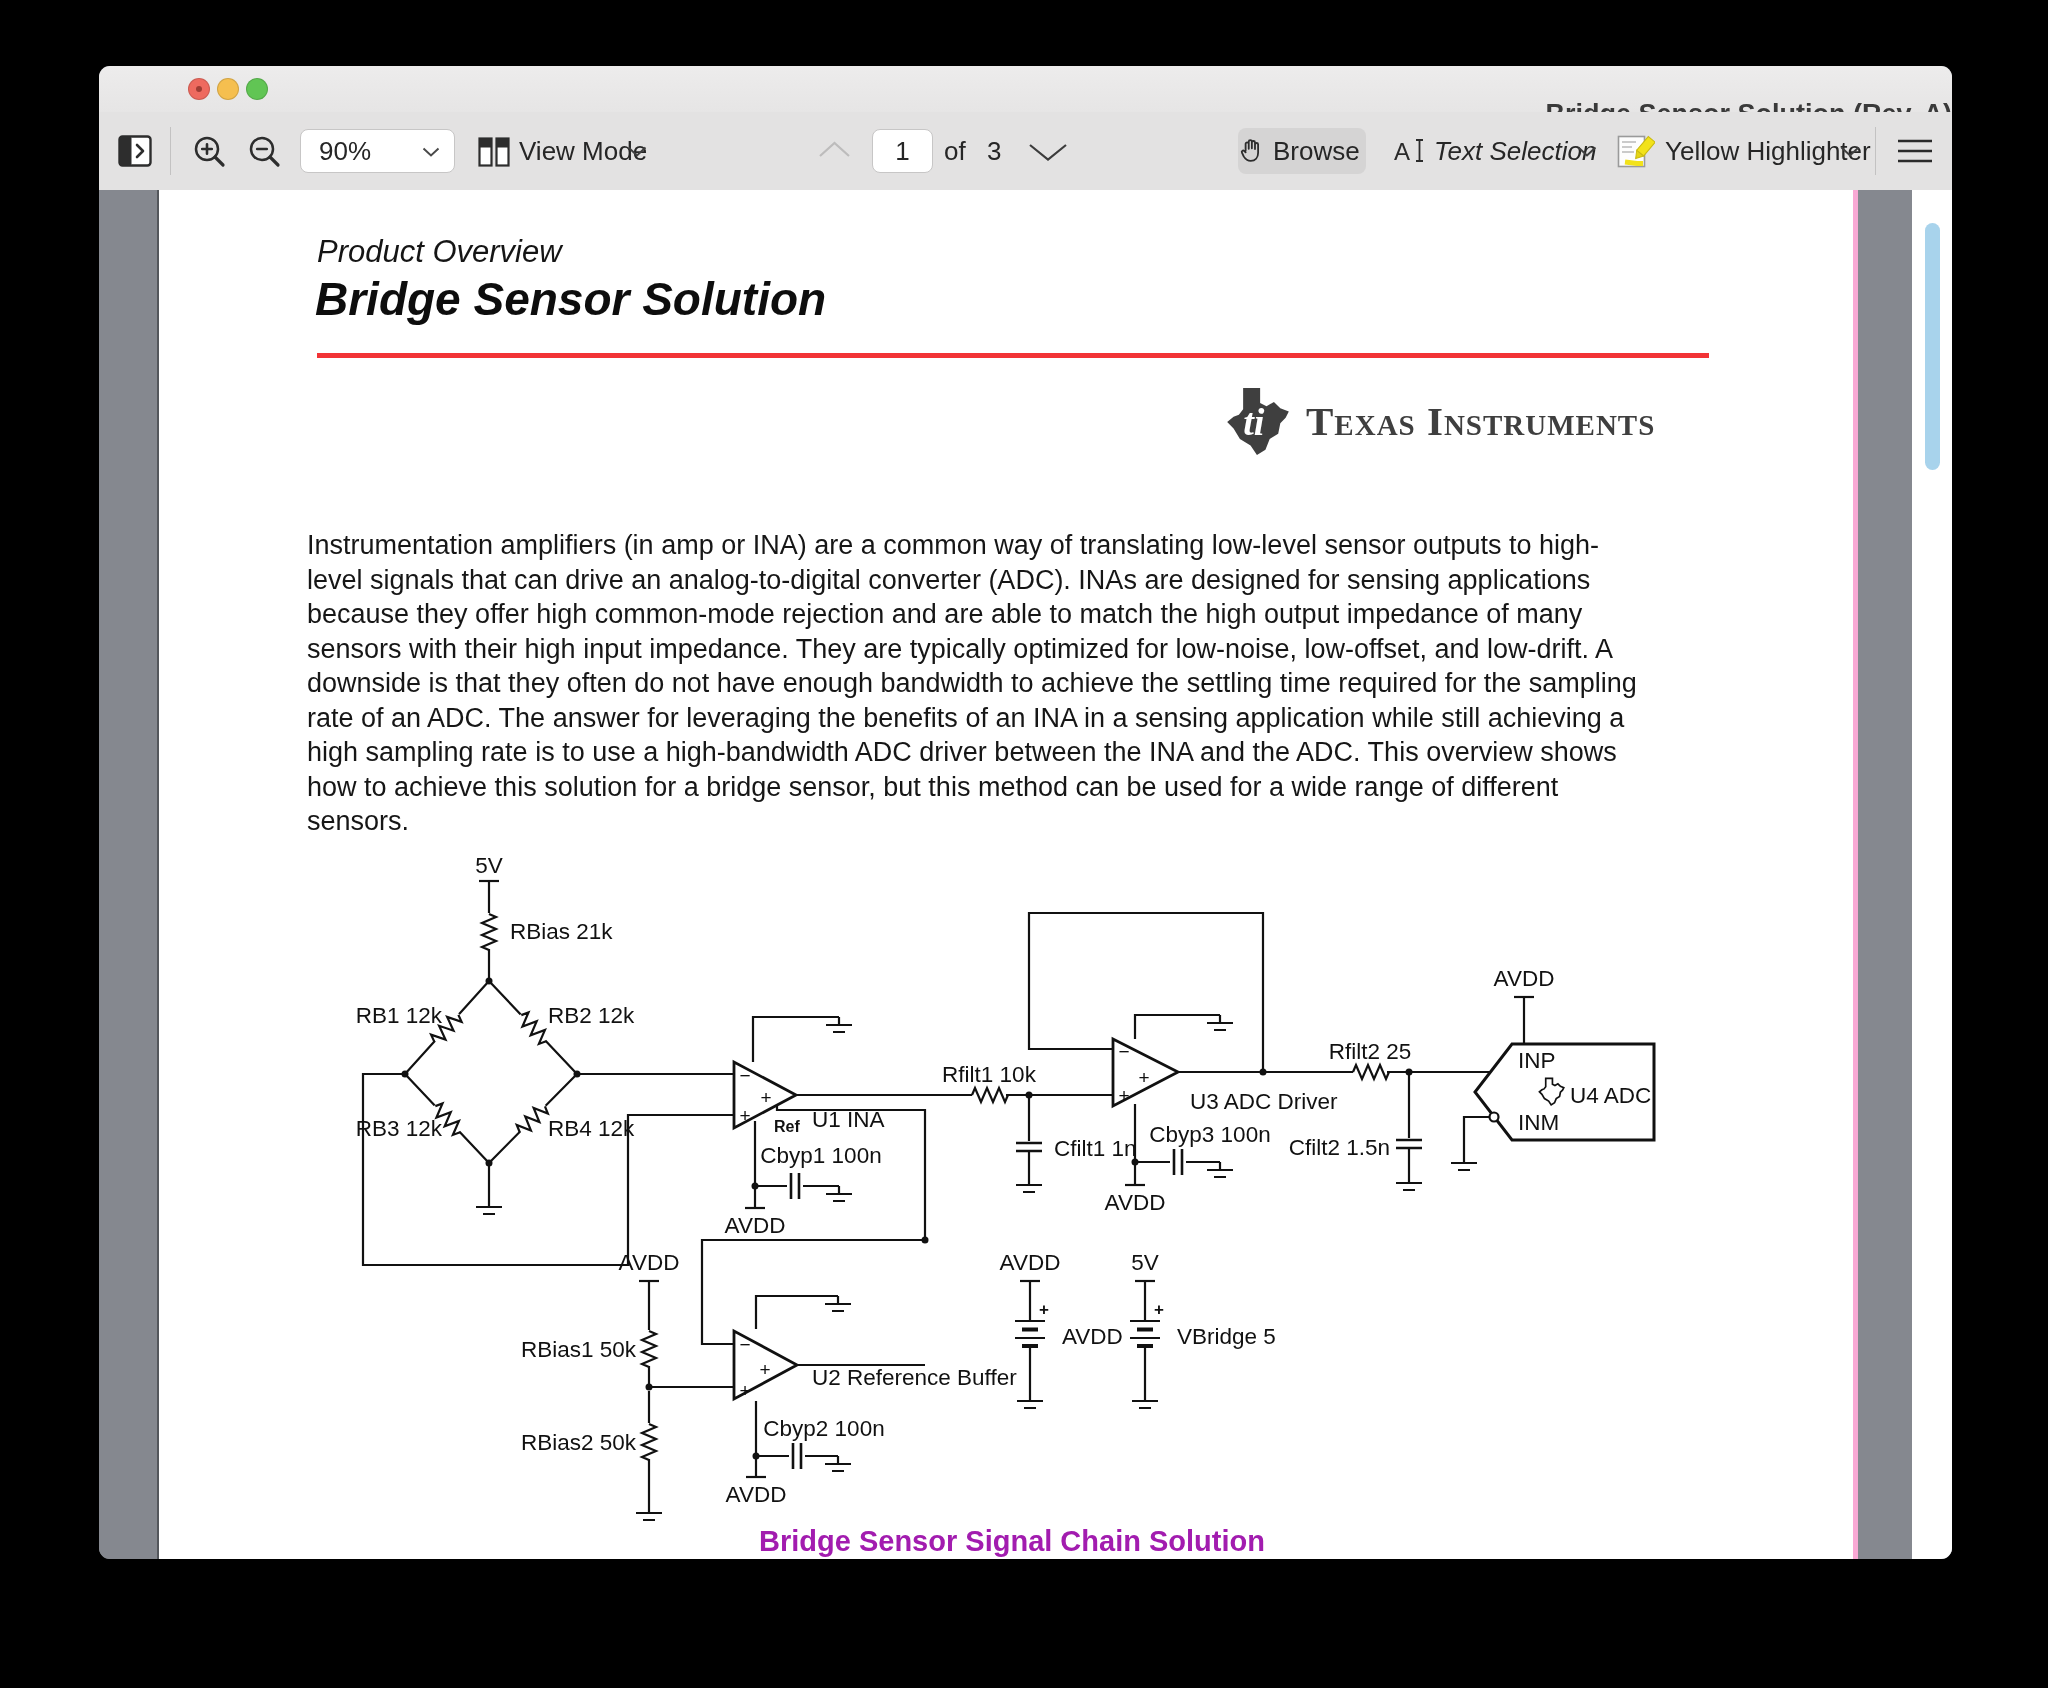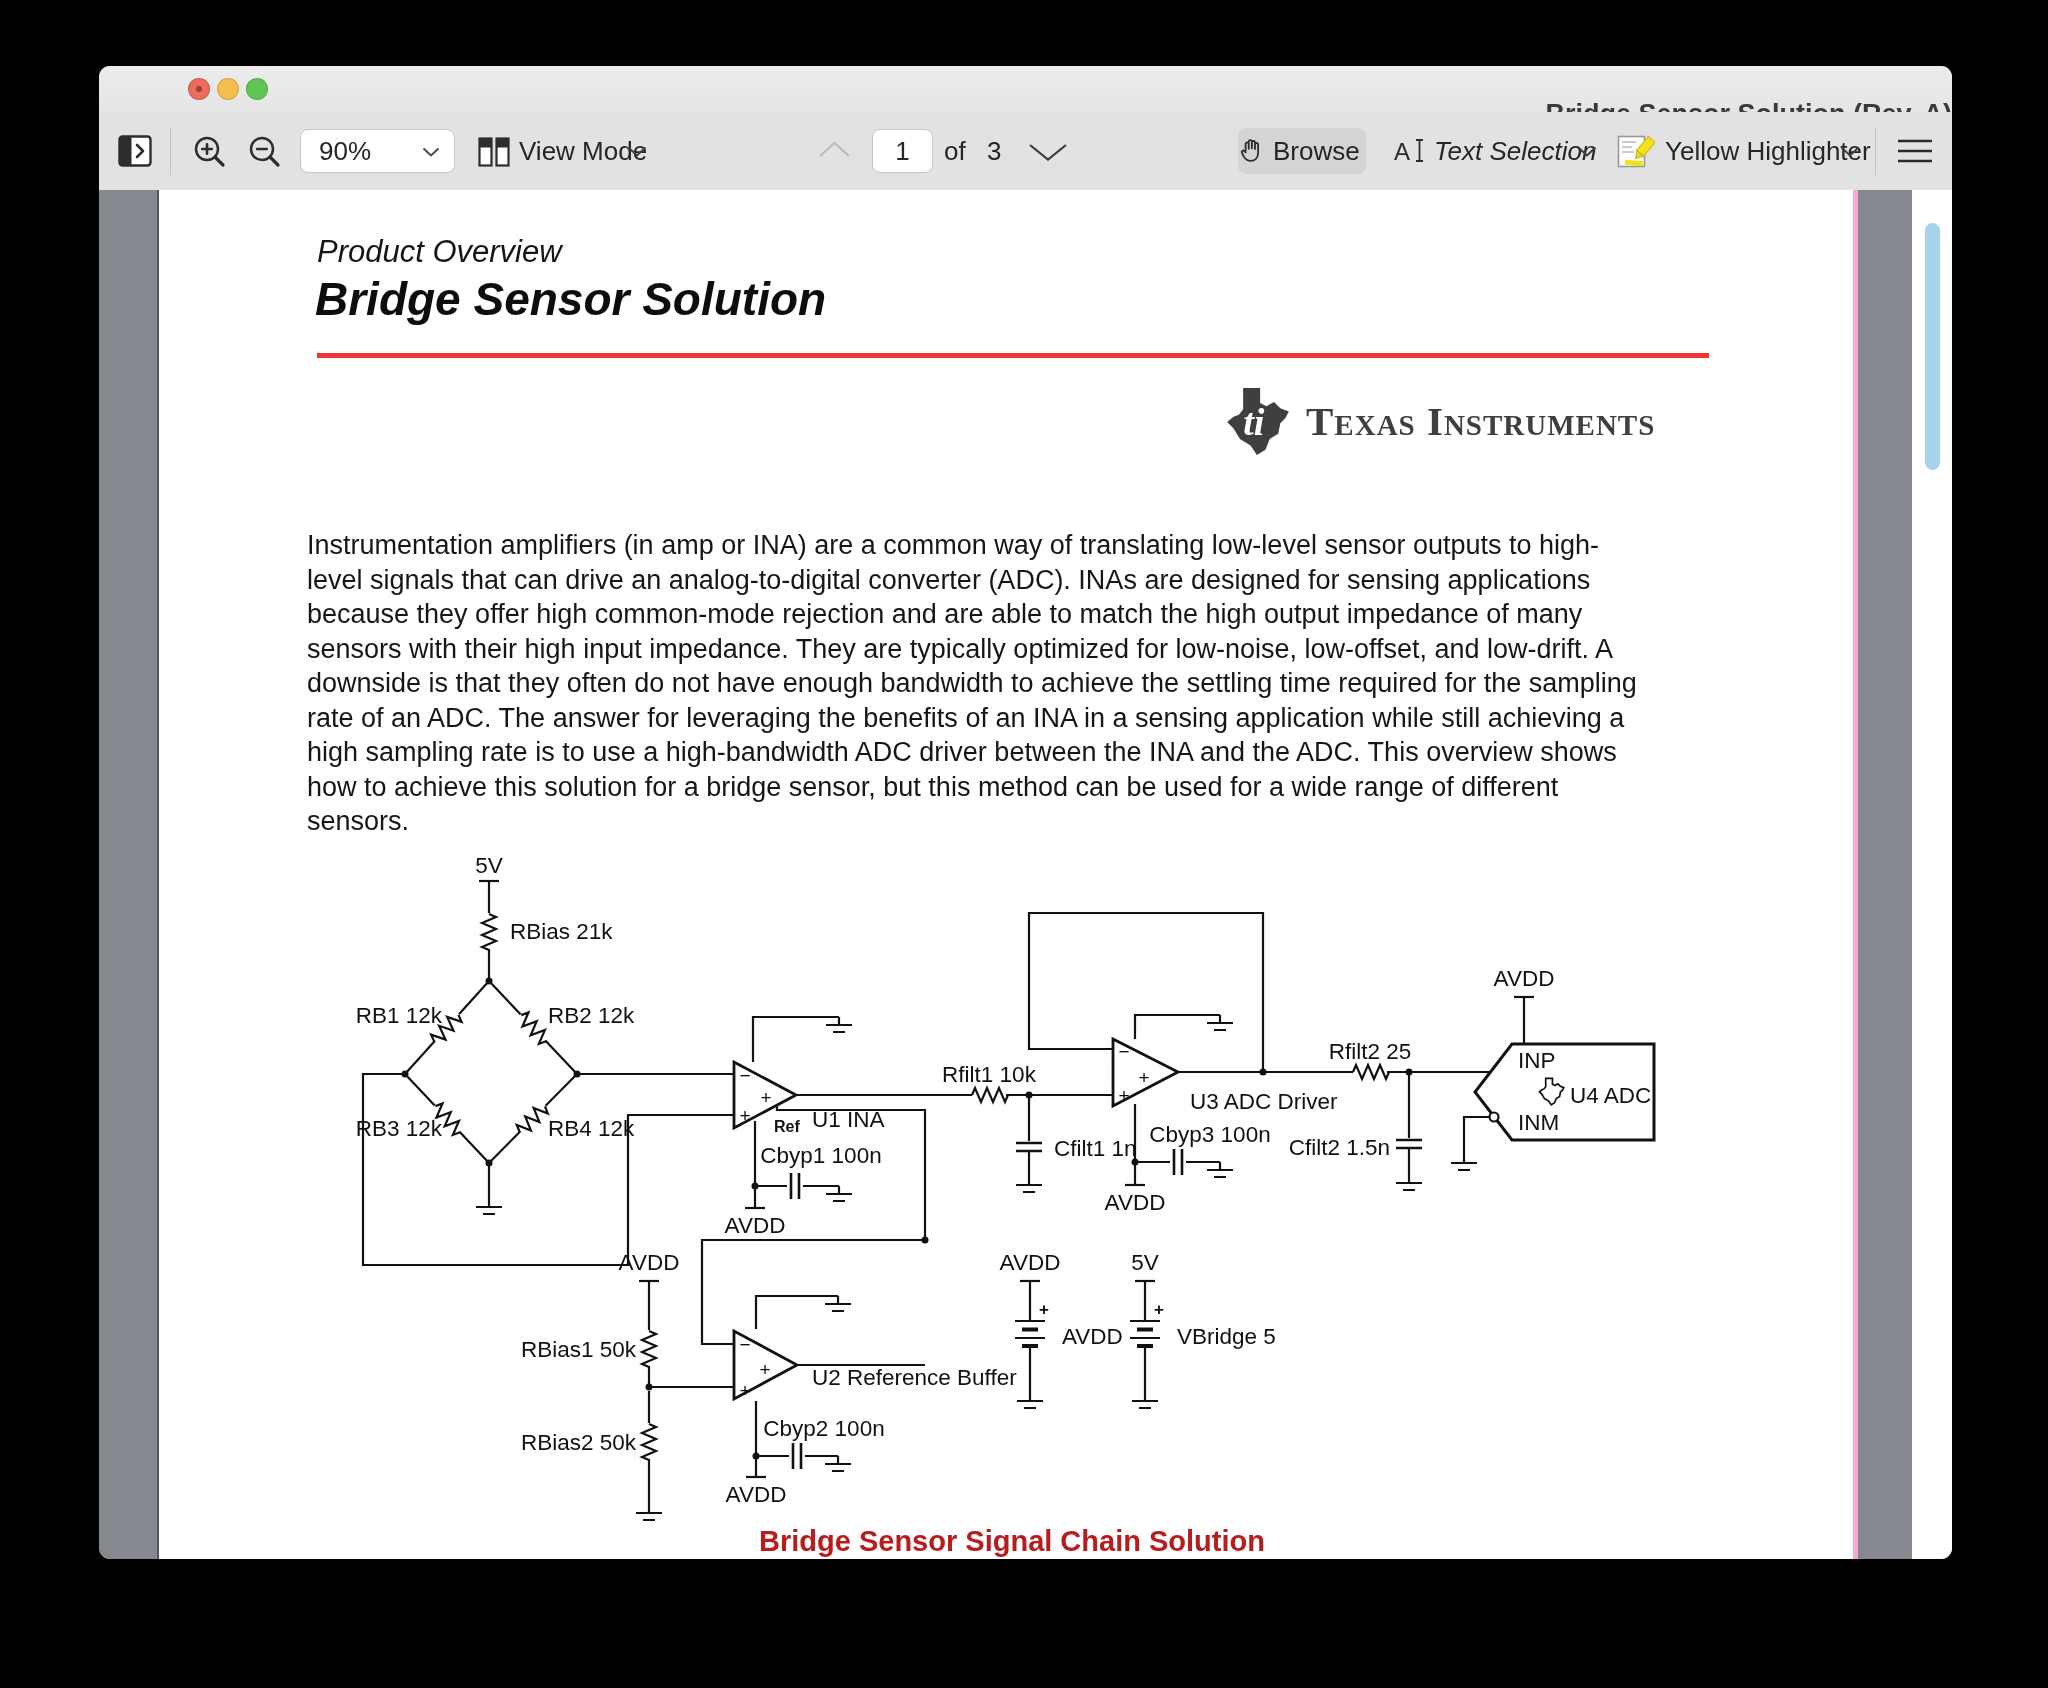--- a/index.html
+++ b/index.html
@@ -38,21 +38,21 @@
   
   .eyebrow{position:absolute;left:158px;top:44px;font-size:31px;font-style:italic;color:#151515;}
   .doc-title{position:absolute;left:156px;top:82px;font-size:46px;font-style:italic;font-weight:700;color:#0d0d0d;}
   .red-rule{position:absolute;left:158px;top:163px;width:1392px;height:5px;background:#f23336;}
   .brand{position:absolute;left:1067px;top:198px;height:66px;display:flex;align-items:center;gap:16px;}
   .brand-text{font-family:"Liberation Serif","DejaVu Serif",serif;font-variant:small-caps;
               font-size:41px;font-weight:700;color:#3f3f3f;letter-spacing:1px;white-space:nowrap;}
   .body-text{position:absolute;left:148px;top:338px;width:1342px;font-size:27px;line-height:34.5px;color:#161616;}
   .schematic{position:absolute;left:183px;top:665px;}
   .fig-caption{position:absolute;left:183px;top:1335px;width:1340px;text-align:center;
-               font-size:29px;font-weight:700;color:#b91c1c;}
+               font-size:29px;font-weight:700;color:#a21caf;}
   svg{display:block;}
   .sch-txt{font-family:"Liberation Sans","DejaVu Sans",sans-serif;font-size:22.5px;fill:#111;}
   .sch-sm{font-size:19px;}
   .sch-ref{font-size:16px;font-weight:700;}
   .sch-plus{font-size:17px;font-weight:700;}
 </style>
 </head>
 <body>
 
 <div class="screen">

